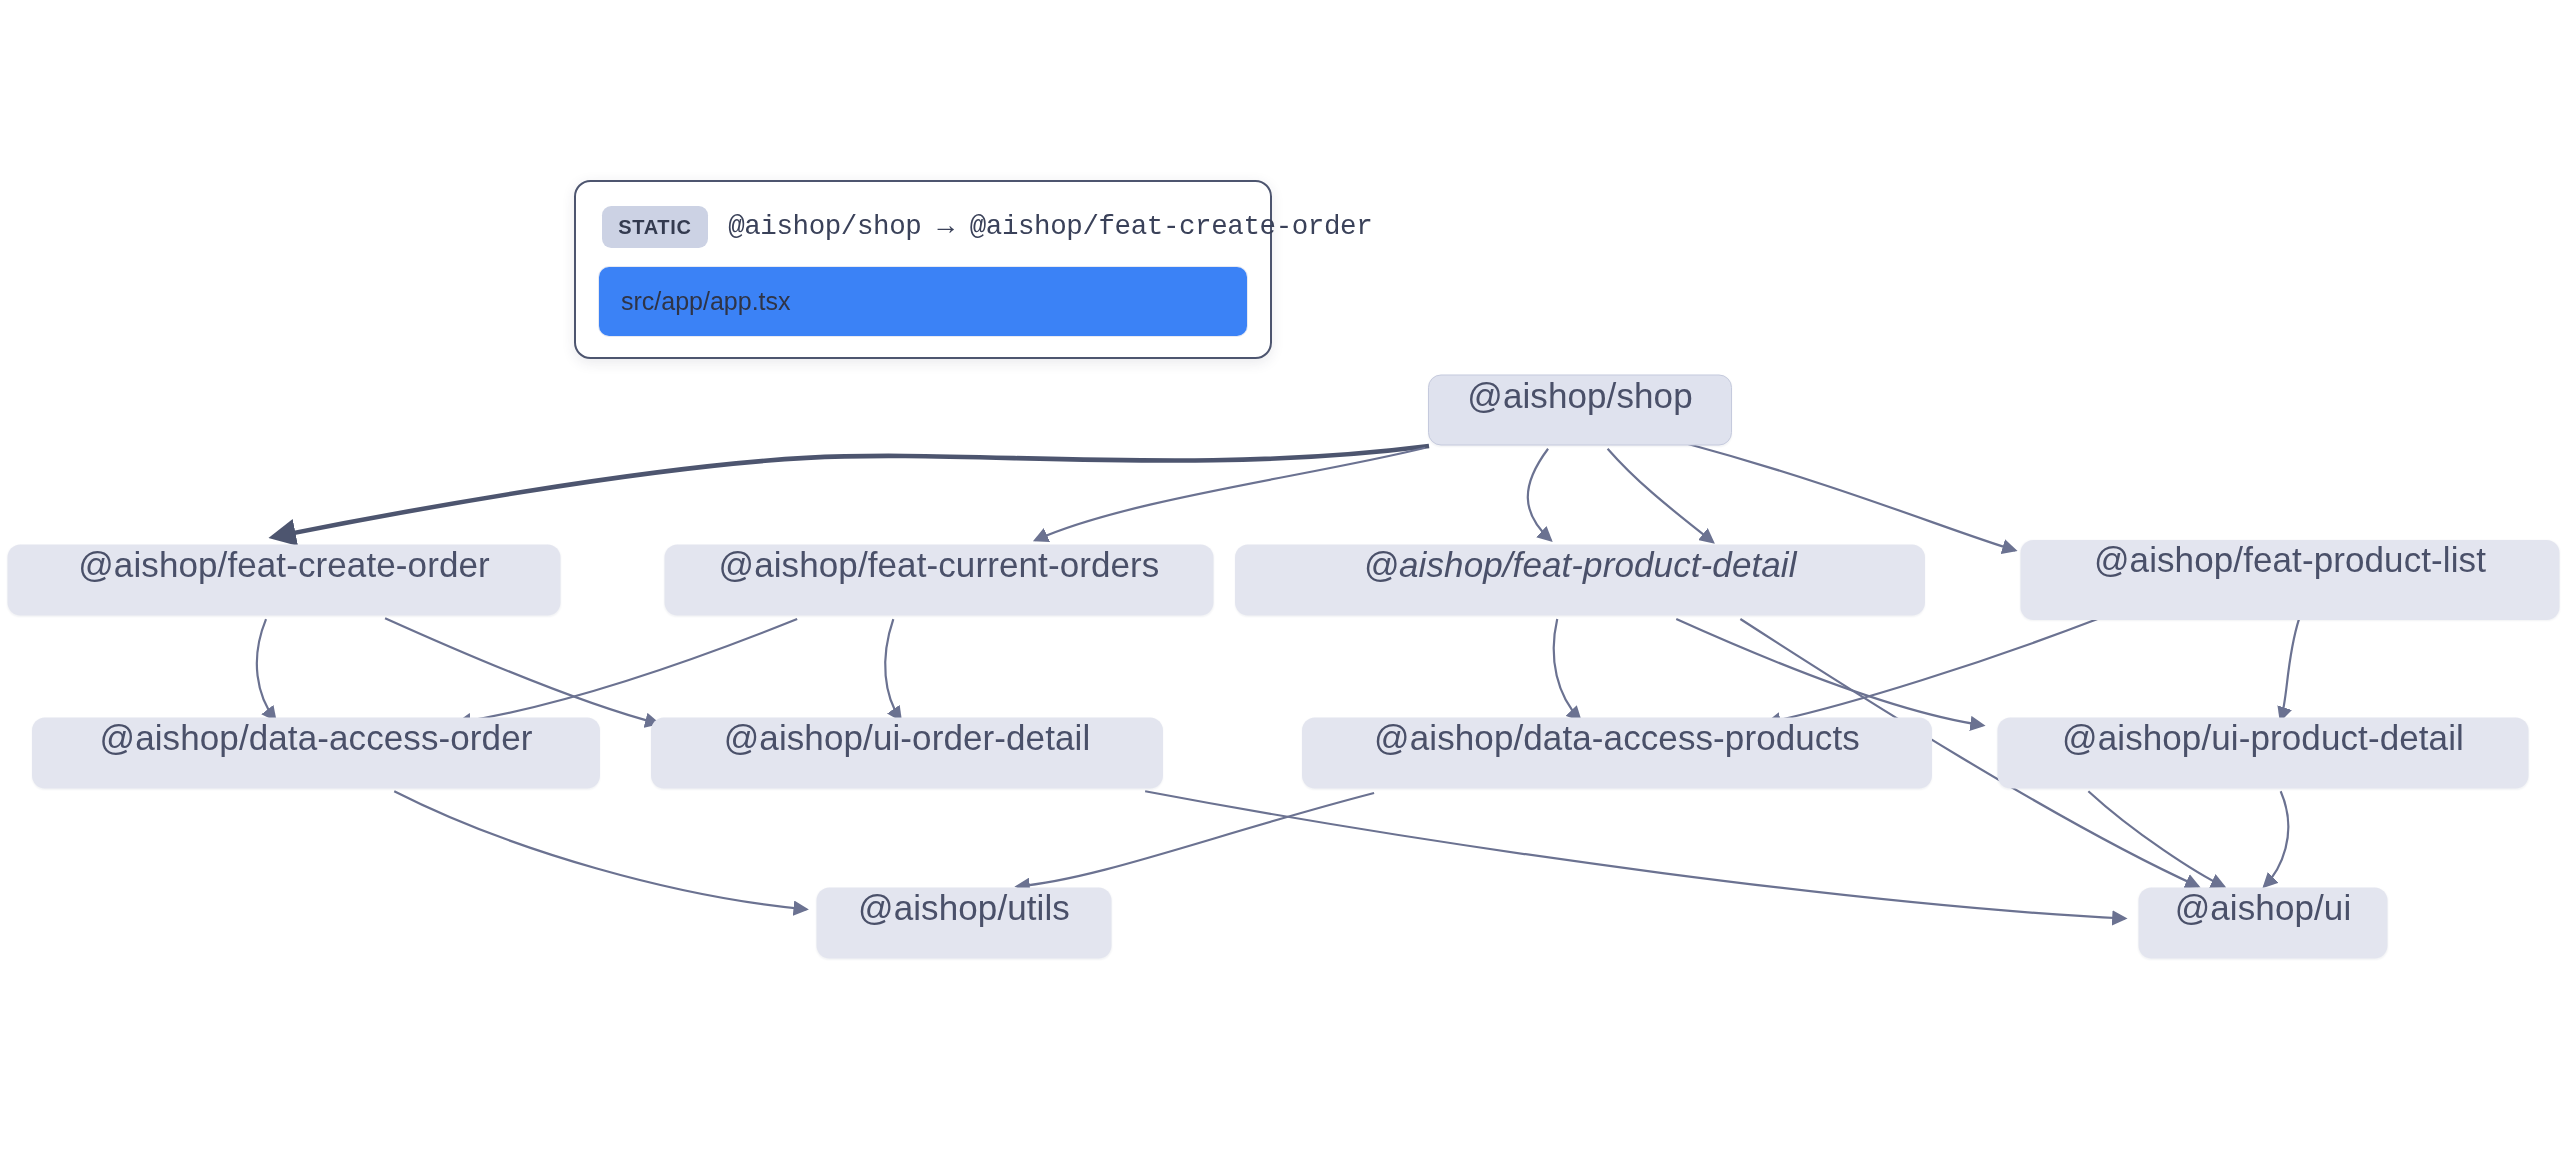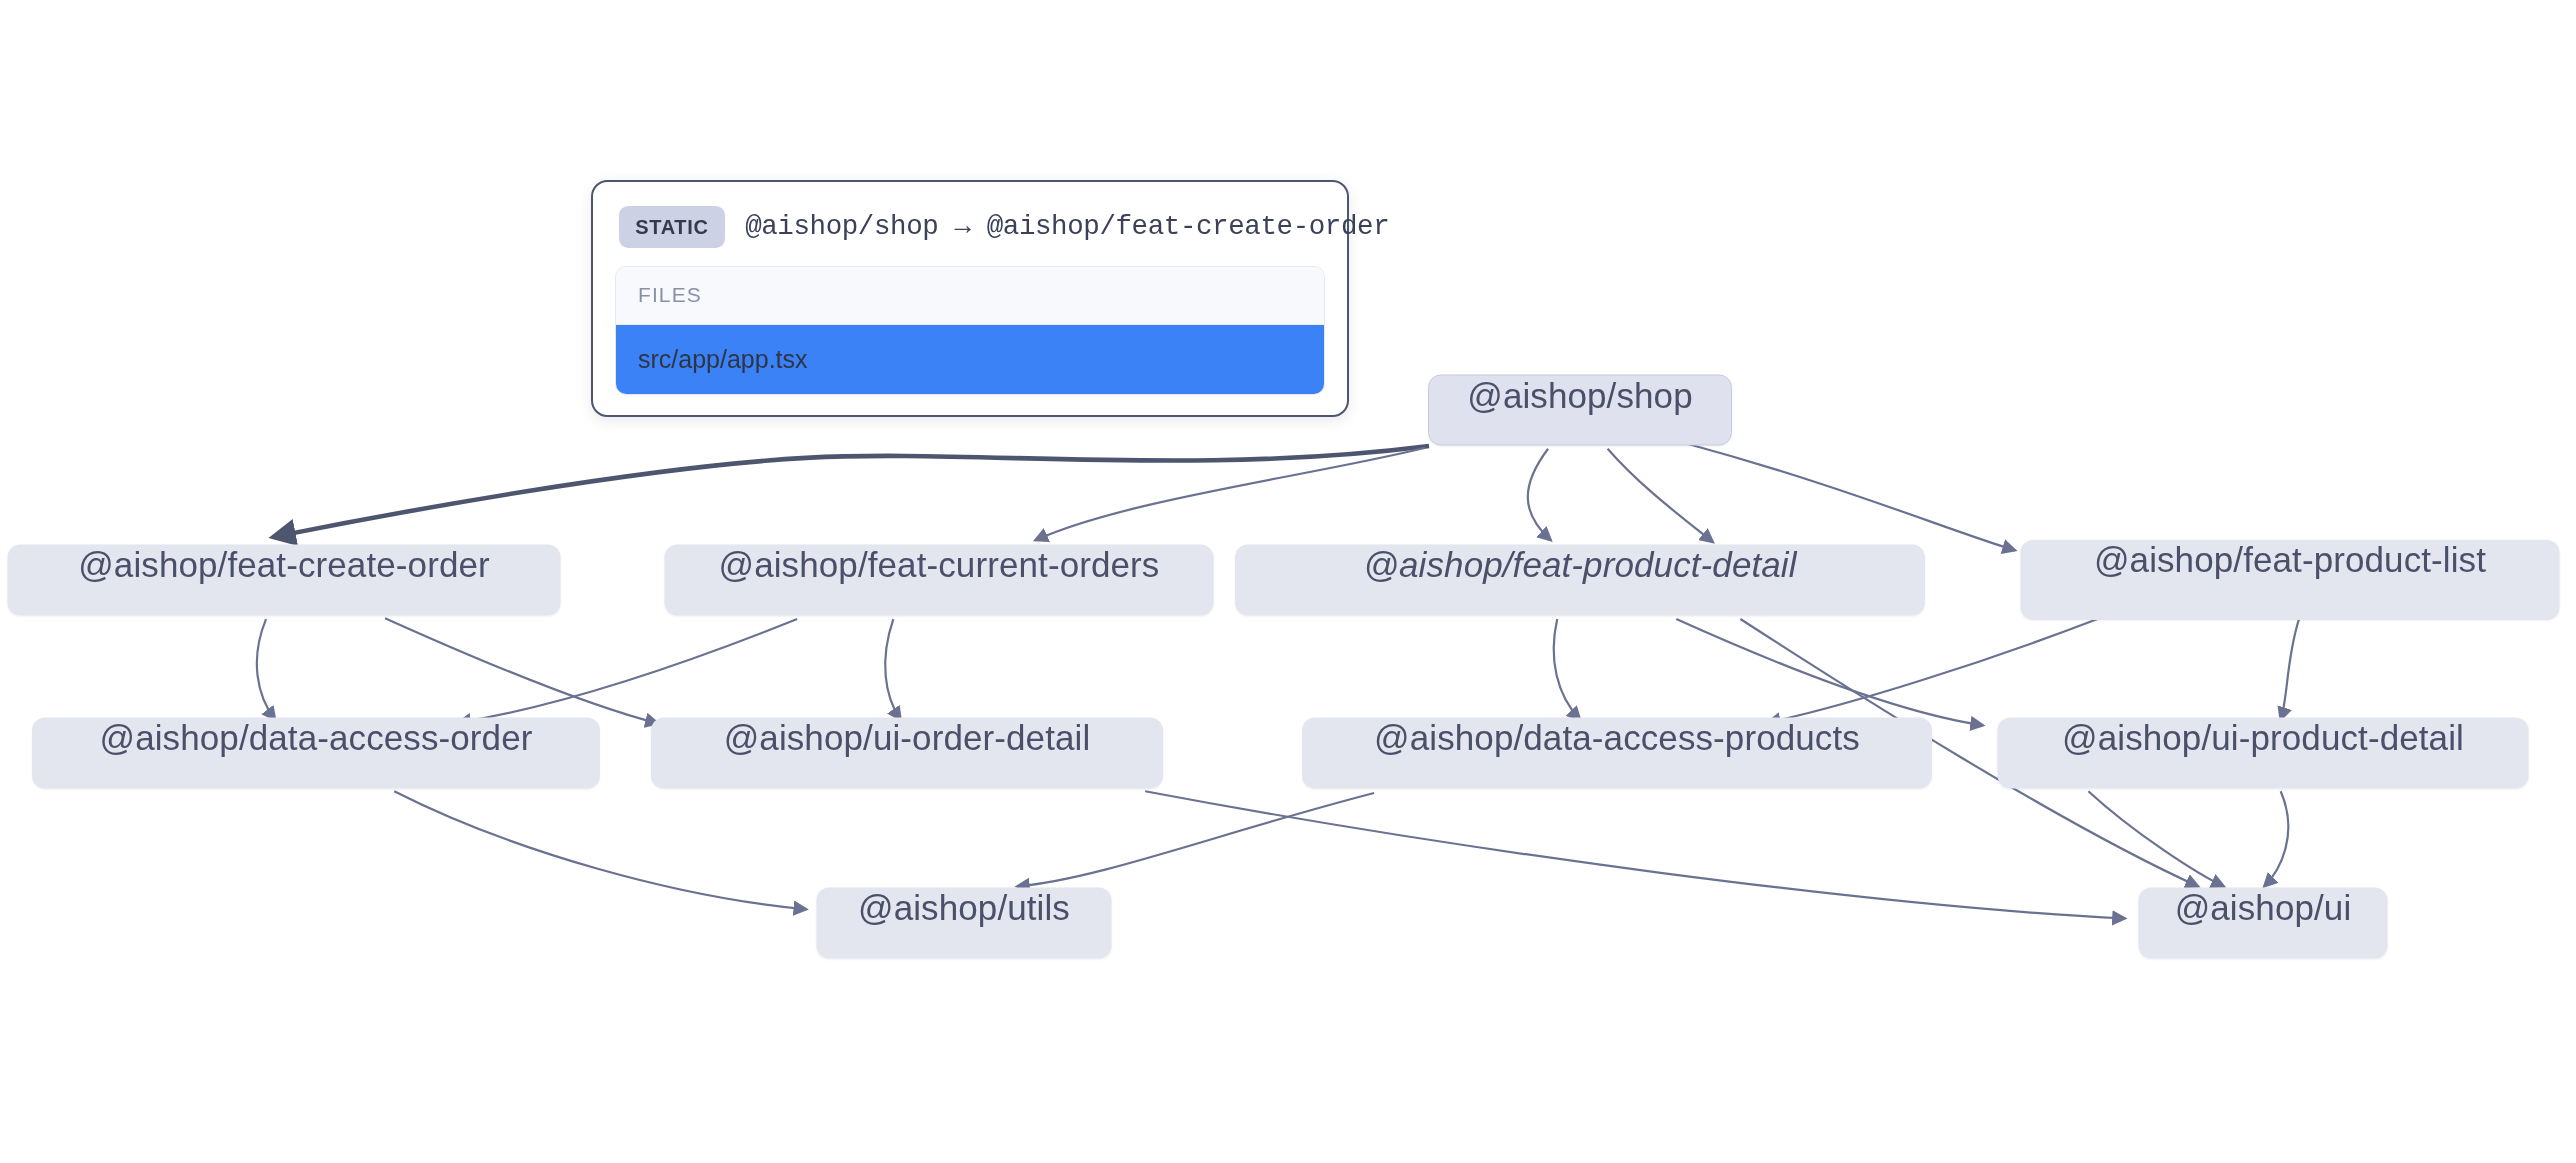--- a/index.html
+++ b/index.html
@@ -50,29 +50,28 @@
   .node.focused {
     background: #dfe2ee;
     border: 1.8px solid #c5cadd;
   }
 
   
   #tooltip-card {
     position: absolute;
     left: 574px;
     top: 180px;
-    width: 758px;
+    width: 698px;
     box-sizing: border-box;
     background: #ffffff;
     border: 2.7px solid #4d556f;
     border-radius: 16.5px;
     padding: 20px 22px 20px 22px;
     z-index: 40;
     box-shadow: 0 3.7px 13px rgba(45,52,80,0.10);
-    margin-left: 17px;
   }
 
   #tooltip-header {
     display: flex;
     align-items: center;
     gap: 20px;
     padding: 3.7px 3.7px 18.3px 3.7px;
   }
 
   #static-badge {
@@ -192,21 +191,20 @@
         <span>@aishop/ui</span>
       </div>
     </div>
 
   <div id="tooltip-card">
     <div id="tooltip-header">
       <span id="static-badge">STATIC</span>
       <span id="tooltip-title">@aishop/shop → @aishop/feat-create-order</span>
     </div>
     <div id="files-panel">
-      <div id="files-panel-header">FILES</div>
       <div id="files-list">
           <div class="file-row">src/app/app.tsx</div>
         </div>
     </div>
   </div>
 
 </div>
 
 
 </body></html>

